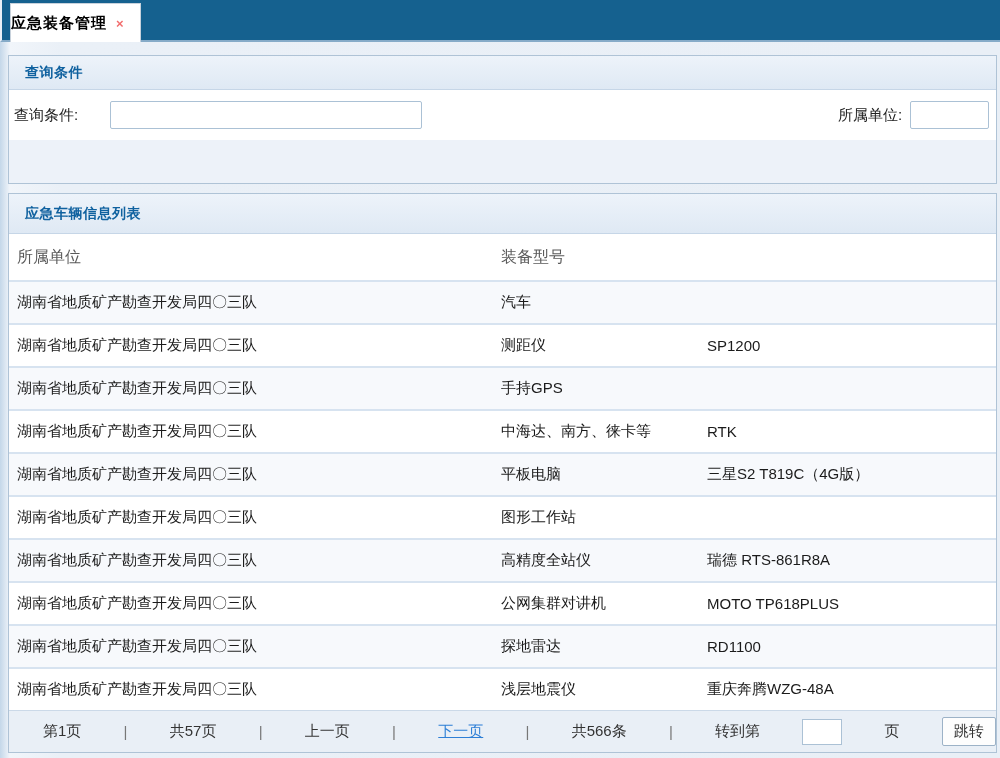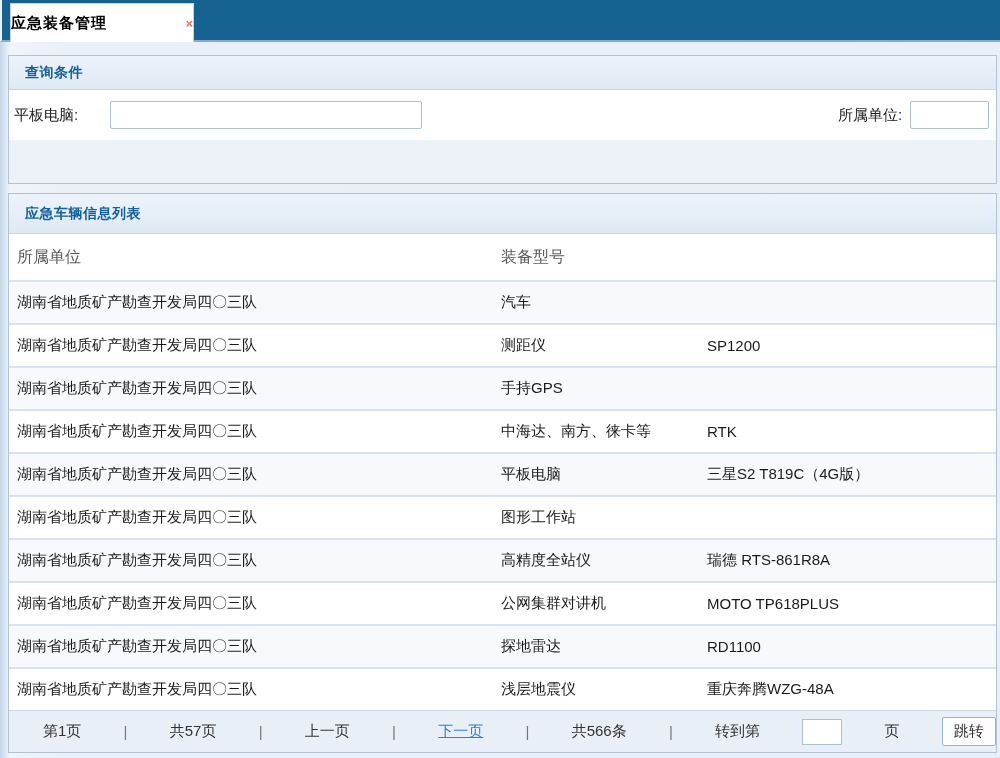--- a/index.html
+++ b/index.html
@@ -9,23 +9,23 @@
     font-family:"Liberation Sans","DejaVu Sans",sans-serif;
     background:linear-gradient(90deg,#c4d7e9 0px,#f1f5fa 10px,#eaf0f7 60px,#e9eff6 100%);
     font-size:15px; color:#1b1b1b;
   }
   
   .tabbar {
     position:absolute; left:0; top:0; width:1000px; height:42px;
     background:#15618f; border-left:2px solid #e9f0f7; border-bottom:2px solid #86abc8;
   }
   .tab {
-    position:absolute; left:8px; top:3px; height:39px; width:184px;
+    position:absolute; left:8px; top:3px; height:39px; width:131px;
     background:#ffffff; border:1px solid #c8d2dc; border-bottom:none;
-    display:flex; align-items:center; justify-content:space-between; gap:9px;
+    display:flex; align-items:center; justify-content:flex-start; gap:9px;
     cursor:pointer;
   }
   .tab-title { font-weight:bold; font-size:15px; color:#000; letter-spacing:1px; }
   .tab-close { color:#f26d6d; font-weight:bold; font-size:13px; cursor:pointer; line-height:1; }
   
   .panel { position:absolute; left:8px; width:989px; background:#14532d; border:1px solid #afc3d6; }
   .panel-header {
     height:39px; line-height:38px; padding-left:16px;
     background:linear-gradient(#edf3fa,#dfe9f4);
     border-bottom:1px solid #c6d6e7;
@@ -82,21 +82,21 @@
 <div class="tabbar">
   <div class="tab">
     <span class="tab-title">应急装备管理</span>
     <span class="tab-close">×</span>
   </div>
 </div>
 
 <div class="panel" id="queryPanel">
   <div class="panel-header">查询条件</div>
   <div class="query-row">
-    <span class="q-label first">平板电脑:</span>
+    <span class="q-label first">查询条件:</span>
     <input class="text-input" id="equipNameInput" type="text" value="" style="">
     <span class="field-right">
       <span class="q-label">所属单位:</span>
       <input class="text-input" id="unitInput" type="text" value="" style="">
     </span>
   </div>
   <div class="panel1-footer"></div>
 </div>
 
 <div class="panel" id="listPanel">

